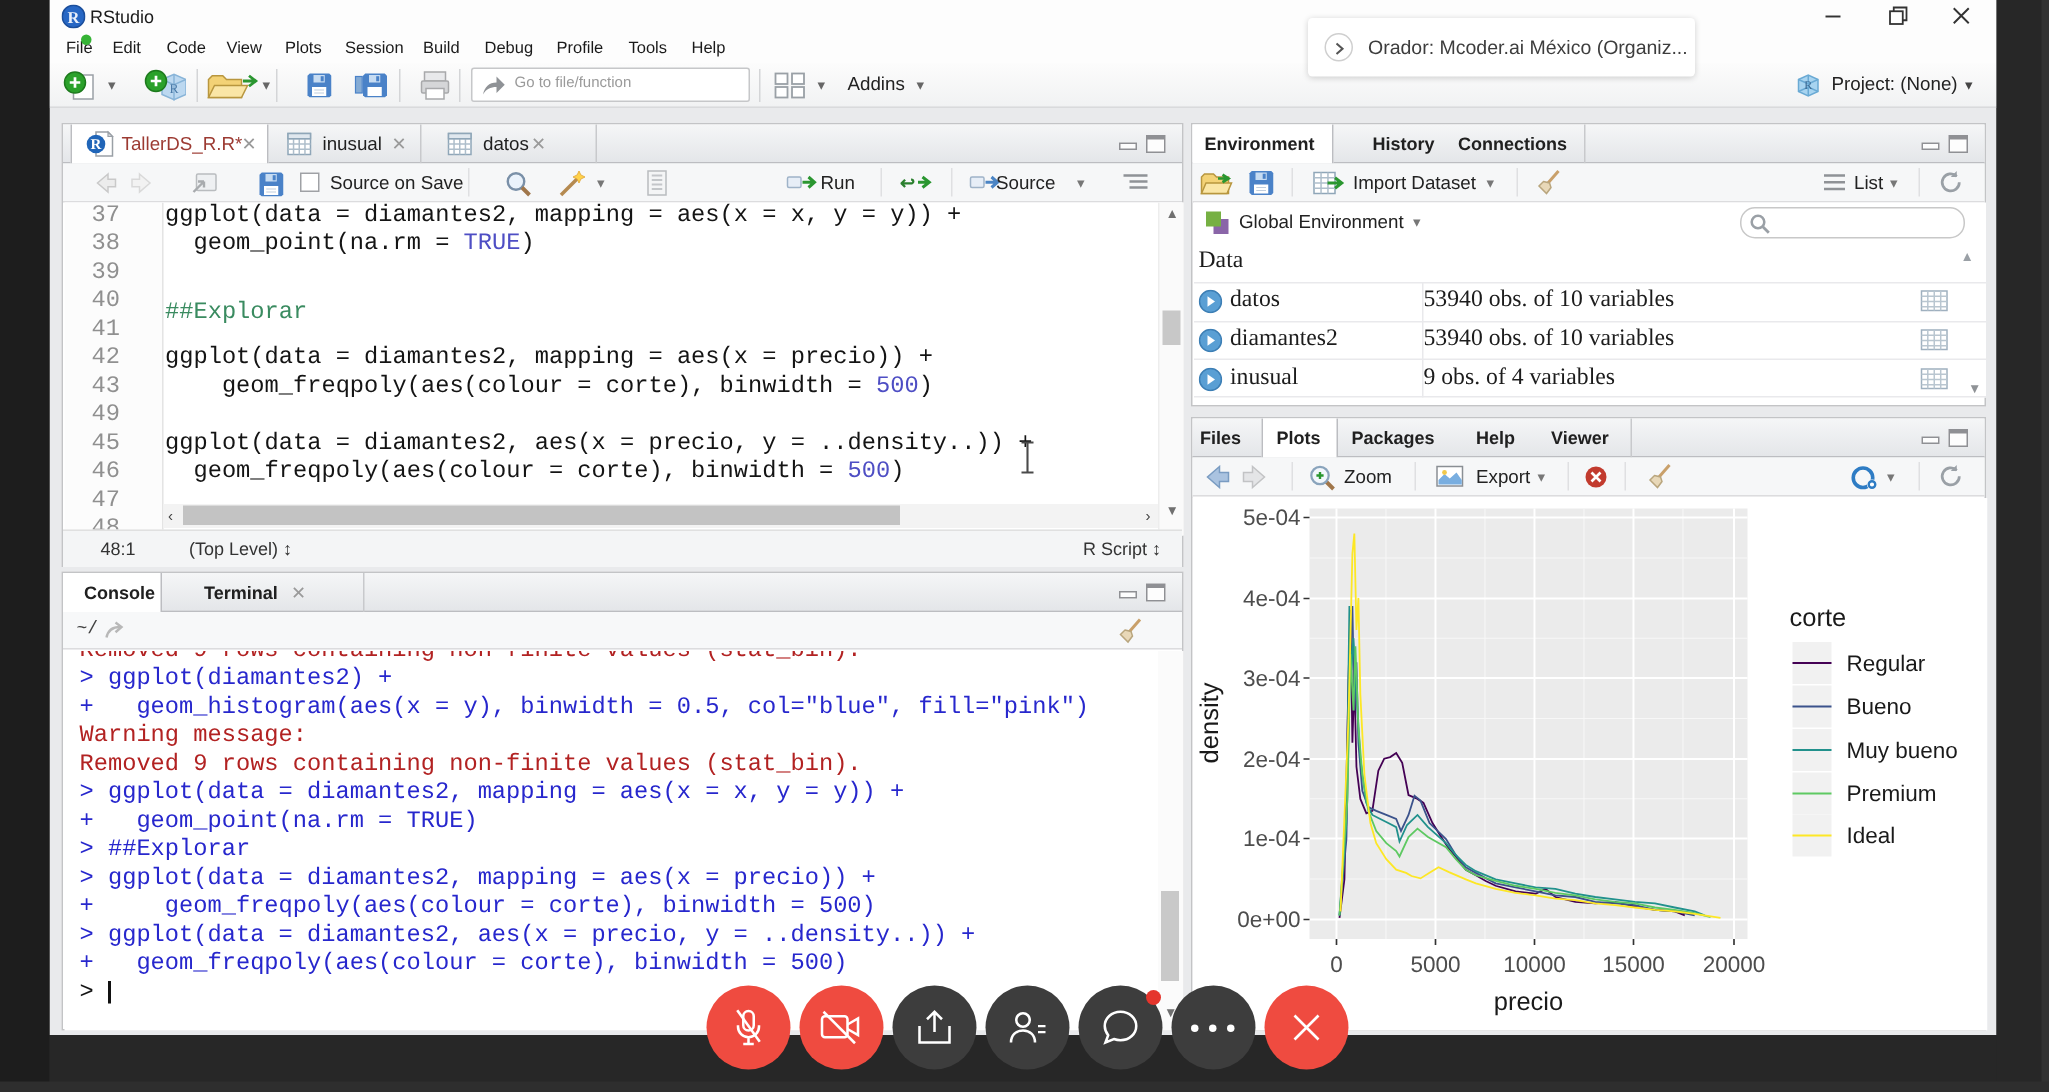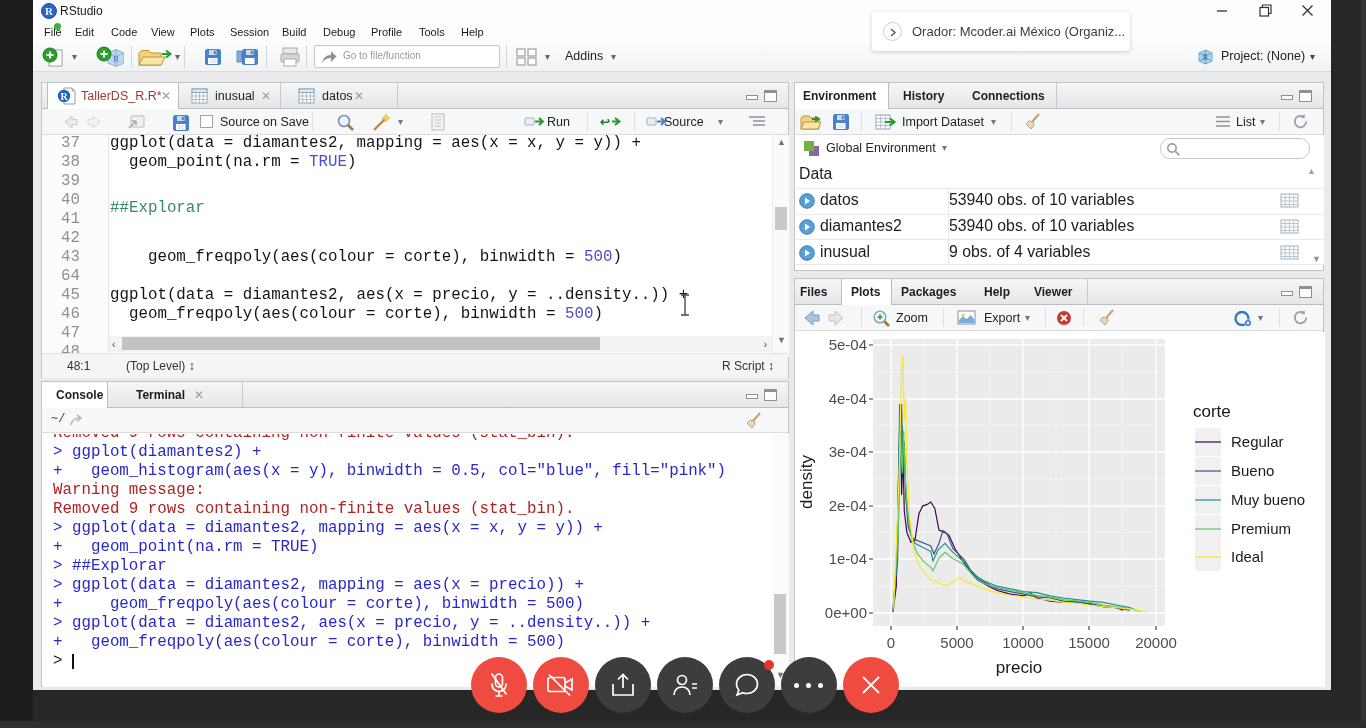--- a/index.html
+++ b/index.html
@@ -1,18 +1,18 @@
 <!DOCTYPE html>
 <html><head><meta charset="utf-8">
 <style>
 *{margin:0;padding:0;box-sizing:border-box}
 html,body{width:1366px;height:728px;overflow:hidden;background:#272727;font-family:"Liberation Sans",sans-serif}
 .abs{position:absolute}
 #stage{position:relative;width:1366px;height:728px}
-.mono{font-family:Liberation Sans, sans-serif}
+.mono{font-family:Liberation Serif, serif}
 .win{left:33px;top:0;width:1298px;height:690px;background:#e9eaec}
 .titlebar{left:33px;top:0;width:1298px;height:22px;background:#fdfdfd}
 .menubar{left:33px;top:22px;width:1298px;height:20px;background:#fdfdfd;font-size:11px;color:#1a1a1a}
 .menubar span{position:absolute;top:4px}
 .toolbar{left:33px;top:42px;width:1298px;height:30px;background:linear-gradient(#fcfcfc,#f1f2f3);border-bottom:1px solid #d9dadc}
 .pane{position:absolute;background:#fff;border:1px solid #c3c4c6}
 .tabbar{position:absolute;left:0;top:0;right:0;height:26px;background:linear-gradient(#f5f6f7,#e4e6e9);border-bottom:1px solid #bcbdc1}
 .ptool{position:absolute;left:0;top:26px;right:0;height:25px;background:#f6f7f8;border-bottom:1px solid #dcdcde}
 .tab{position:absolute;top:0;height:26px;font-size:12px;font-weight:bold;color:#202020}
 .tab.active{background:#fff;border-left:1px solid #bcbdc1;border-right:1px solid #bcbdc1}
@@ -236,23 +236,24 @@
   <div class="abs" style="left:0;top:0;width:66px;height:222px;background:#fcfcfc;border-right:1px solid #e4e4e4"></div>
   <div class="cnum" style="left:0;top:-1px;width:55px">37</div>
         <div class="codeline" style="left:67px;top:-1px;color:#141414">ggplot(data = diamantes2, mapping = aes(x = x, y = y)) +</div>
   <div class="cnum" style="left:0;top:18px;width:55px">38</div>
         <div class="codeline" style="left:67px;top:18px;color:#141414">  geom_point(na.rm = <span class="kblue">TRUE</span>)</div>
   <div class="cnum" style="left:0;top:37px;width:55px">39</div>
   <div class="cnum" style="left:0;top:56px;width:55px">40</div>
   <div class="cnum" style="left:0;top:75px;width:55px">41</div>
         <div class="codeline" style="left:67px;top:64px"><span class="kgreen">##Explorar</span></div>
   <div class="cnum" style="left:0;top:94px;width:55px">42</div>
+        <div class="codeline" style="left:67px;top:94px;color:#141414">ggplot(data = diamantes2, mapping = aes(x = precio)) +</div>
   <div class="cnum" style="left:0;top:113px;width:55px">43</div>
         <div class="codeline" style="left:67px;top:113px;color:#141414">    geom_freqpoly(aes(colour = corte), binwidth = <span class="kblue">500</span>)</div>
-  <div class="cnum" style="left:0;top:132px;width:55px">64</div>
+  <div class="cnum" style="left:0;top:132px;width:55px">49</div>
   <div class="cnum" style="left:0;top:151px;width:55px">45</div>
         <div class="codeline" style="left:67px;top:151px;color:#141414">ggplot(data = diamantes2, aes(x = precio, y = ..density..)) +</div>
   <div class="cnum" style="left:0;top:170px;width:55px">46</div>
         <div class="codeline" style="left:67px;top:170px;color:#141414">  geom_freqpoly(aes(colour = corte), binwidth = <span class="kblue">500</span>)</div>
   <div class="cnum" style="left:0;top:189px;width:55px">47</div>
   <div class="cnum" style="left:0;top:208px;width:55px">48</div>
   <svg class="abs" style="left:636px;top:158px" width="12" height="24" viewBox="0 0 12 24">
           <path d="M2 2h8M2 22h8M6 2v20" stroke="#4a4a4a" stroke-width="1.4" fill="none"></path>
         </svg>
  </div>
@@ -323,21 +324,21 @@
    <div class="abs" style="left:2px;top:160px;width:12px;height:60px;background:#c9c9c9"></div>
    <div class="abs" style="left:4px;top:236px;color:#707070;font-size:9px">▼</div>
  </div>
 </div>
 
 <div class="pane" id="envpane" style="left:794px;top:82px;width:530px;height:189px">
  <div class="tabbar">
   <div class="tab active" style="left:0;width:94px;border-left:none">
           <span style="position:absolute;left:8px;top:6px">Environment</span>
         </div>
-  <div class="tab" style="left:94px;width:62px">
+  <div class="tab" style="left:106px;width:62px">
           <span style="position:absolute;left:14px;top:6px">History</span>
         </div>
   <div class="tab" style="left:156px;width:106px;border-right:1px solid #c8c9cc">
           <span style="position:absolute;left:21px;top:6px">Connections</span>
         </div>
   <div class="minmax" style="right:8px">
           <div class="mm1"></div>
           <div class="mm2"></div>
         </div>
  </div>

